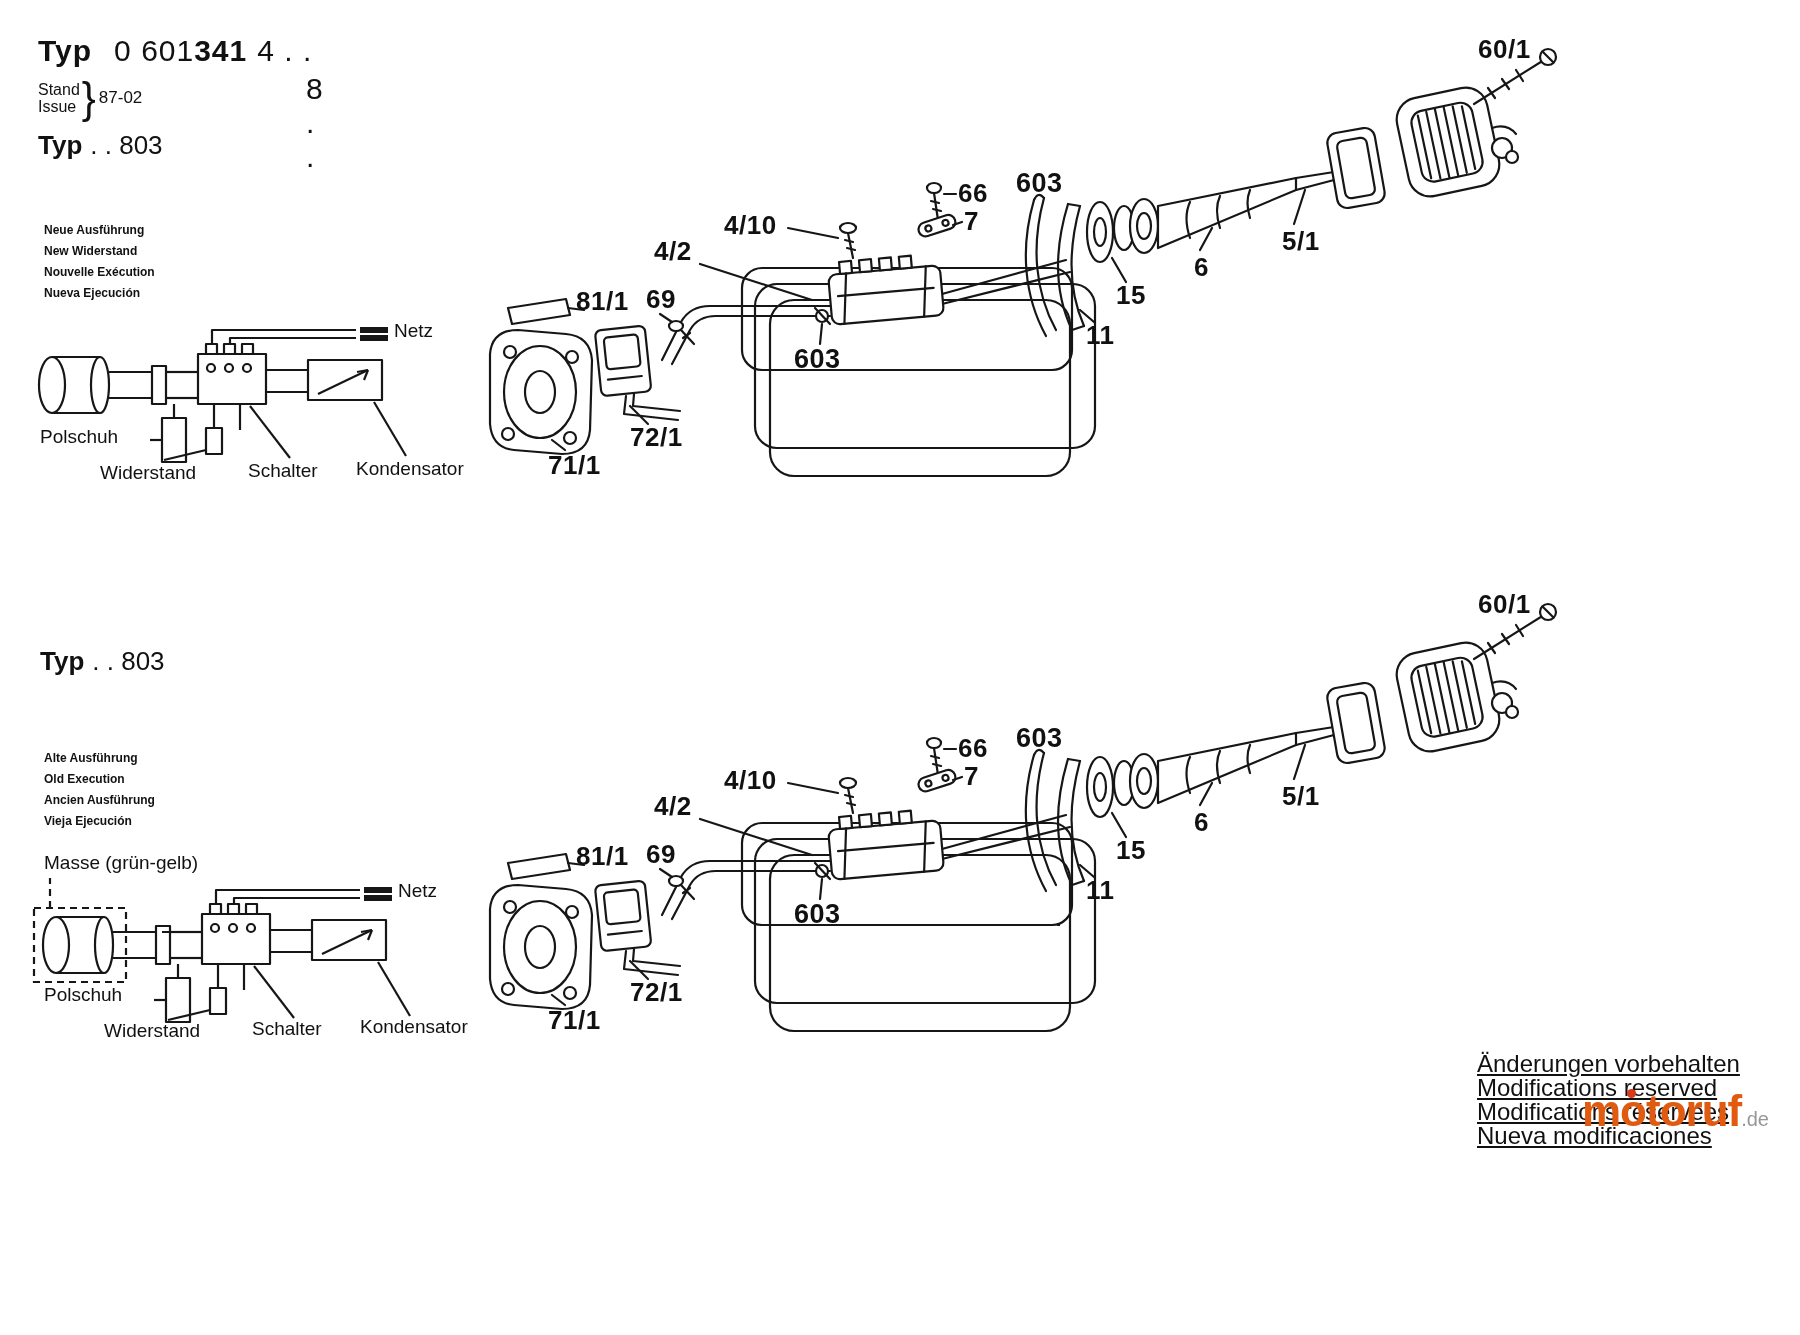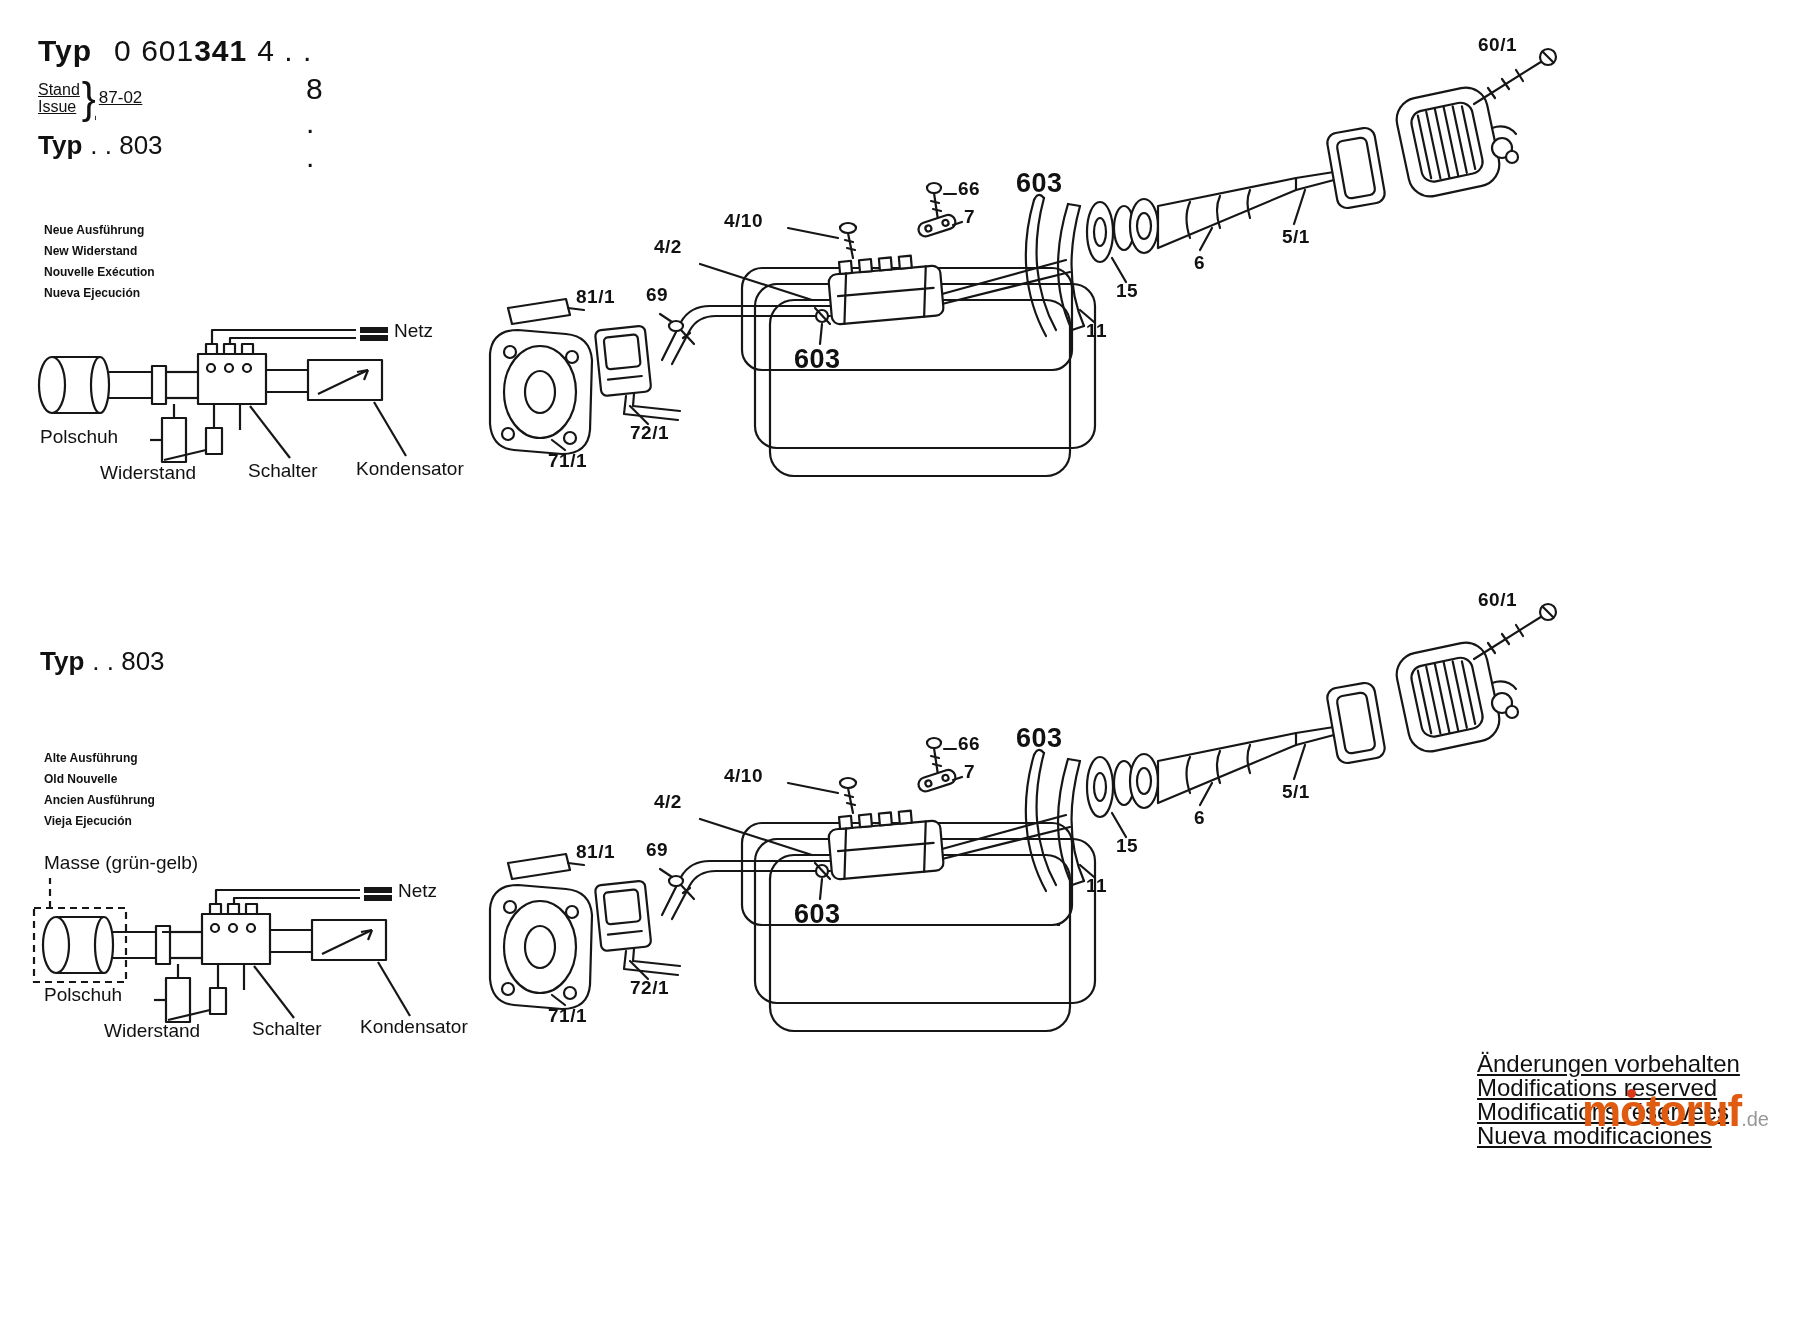--- a/index.html
+++ b/index.html
@@ -10,36 +10,36 @@
   }
   .art { position:absolute; left:0; top:0; }
 
   .b { font-weight:bold; }
 
   
   .hdr { position:absolute; left:38px; top:34px; }
   .hdr-l1 { font-size:30px; letter-spacing:1px; }
   .hdr-l1 .typ { margin-right:22px; }
   .hdr-l1 .sfx { margin-left:10px; }
-  .hdr-l2 { margin-top:8px; position:relative; display:flex; align-items:center; font-size:16px; height:44px;text-decoration:underline; }
+  .hdr-l2 { margin-top:8px; position:relative; display:flex; align-items:center; font-size:16px; height:44px; }
   .stack { display:flex; flex-direction:column; line-height:17px; }
   .brace { font-size:42px; font-weight:300; margin:0 1px 0 2px; transform:scaleY(1.05); }
   .standval { font-size:17px; margin-left:2px; }
   .altnum { position:absolute; left:268px; top:-4px; font-size:30px; letter-spacing:2px; }
   .hdr-l3 { margin-top:10px; font-size:26px; }
   .hdr-l3 span + span { margin-left:8px; }
 
   .typ803 { position:absolute; font-size:26px; }
   .typ803 span + span { margin-left:8px; }
 
   
   .exec { position:absolute; font-weight:bold; font-size:12px; line-height:21px; }
 
   
-  .plabel { position:absolute; font-weight:bold; font-size:19px; letter-spacing:0.5px; white-space:nowrap; }
+  .plabel { position:absolute; font-weight:bold; font-size:26px; letter-spacing:0.5px; white-space:nowrap; }
   .plabel.xl { font-size:27px; }
 
   
   .slabel { position:absolute; font-size:19px; white-space:nowrap; }
 
   
   .notes { position:absolute; font-size:24px; line-height:24px;text-decoration:underline; }
   .watermark { position:absolute; white-space:nowrap; }
   .wm-name { font-size:44px; font-weight:bold; color:#e05a10; letter-spacing:-1px; }
   .wm-tld { font-size:20px; color:#979797; }
@@ -286,21 +286,21 @@
   <div class="plabel" style="left:1282px; top:226px;">5/1</div>
   <div class="plabel" style="left:630px;  top:422px;">72/1</div>
   <div class="plabel" style="left:548px;  top:450px;">71/1</div>
 
   <div class="typ803" style="left:40px; top:646px;">
     <span class="b">Typ</span><span>. . 803</span>
   </div>
 
   <div class="exec" style="left:44px; top:748px;">
     <div>Alte Ausführung</div>
-    <div>Old Nouvelle</div>
+    <div>Old Execution</div>
     <div>Ancien Ausführung</div>
     <div>Vieja Ejecución</div>
   </div>
 
   <div class="slabel" style="left:44px; top:852px;">Masse (grün-gelb)</div>
 
   <div class="slabel" style="left:398px; top:880px;">Netz</div>
   <div class="slabel" style="left:44px;  top:984px;">Polschuh</div>
   <div class="slabel" style="left:104px; top:1020px;">Widerstand</div>
   <div class="slabel" style="left:252px; top:1018px;">Schalter</div>

